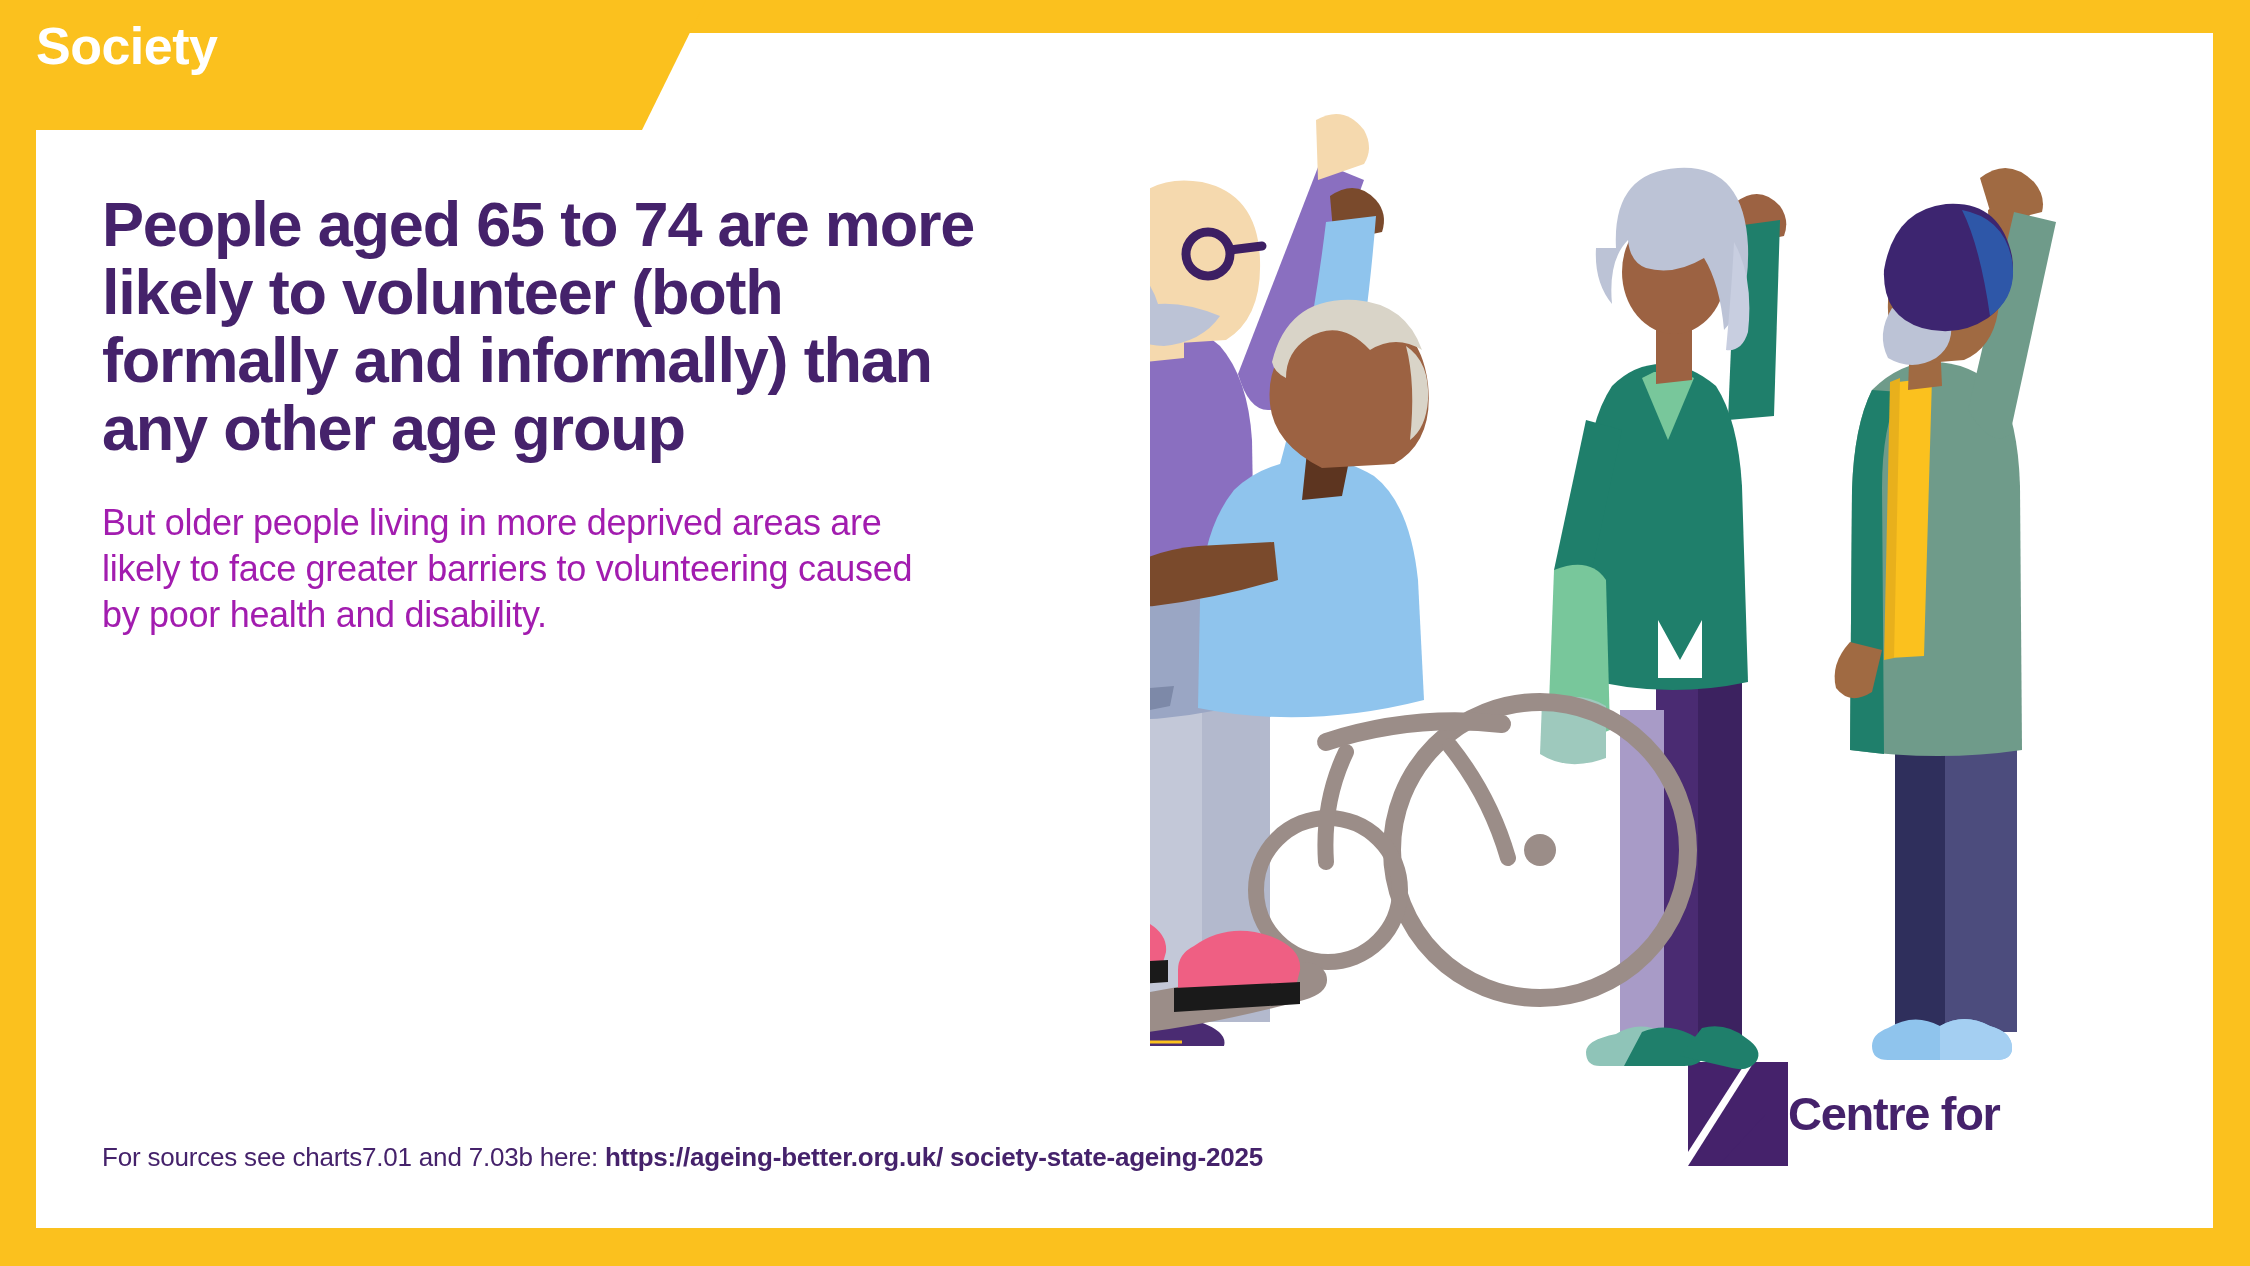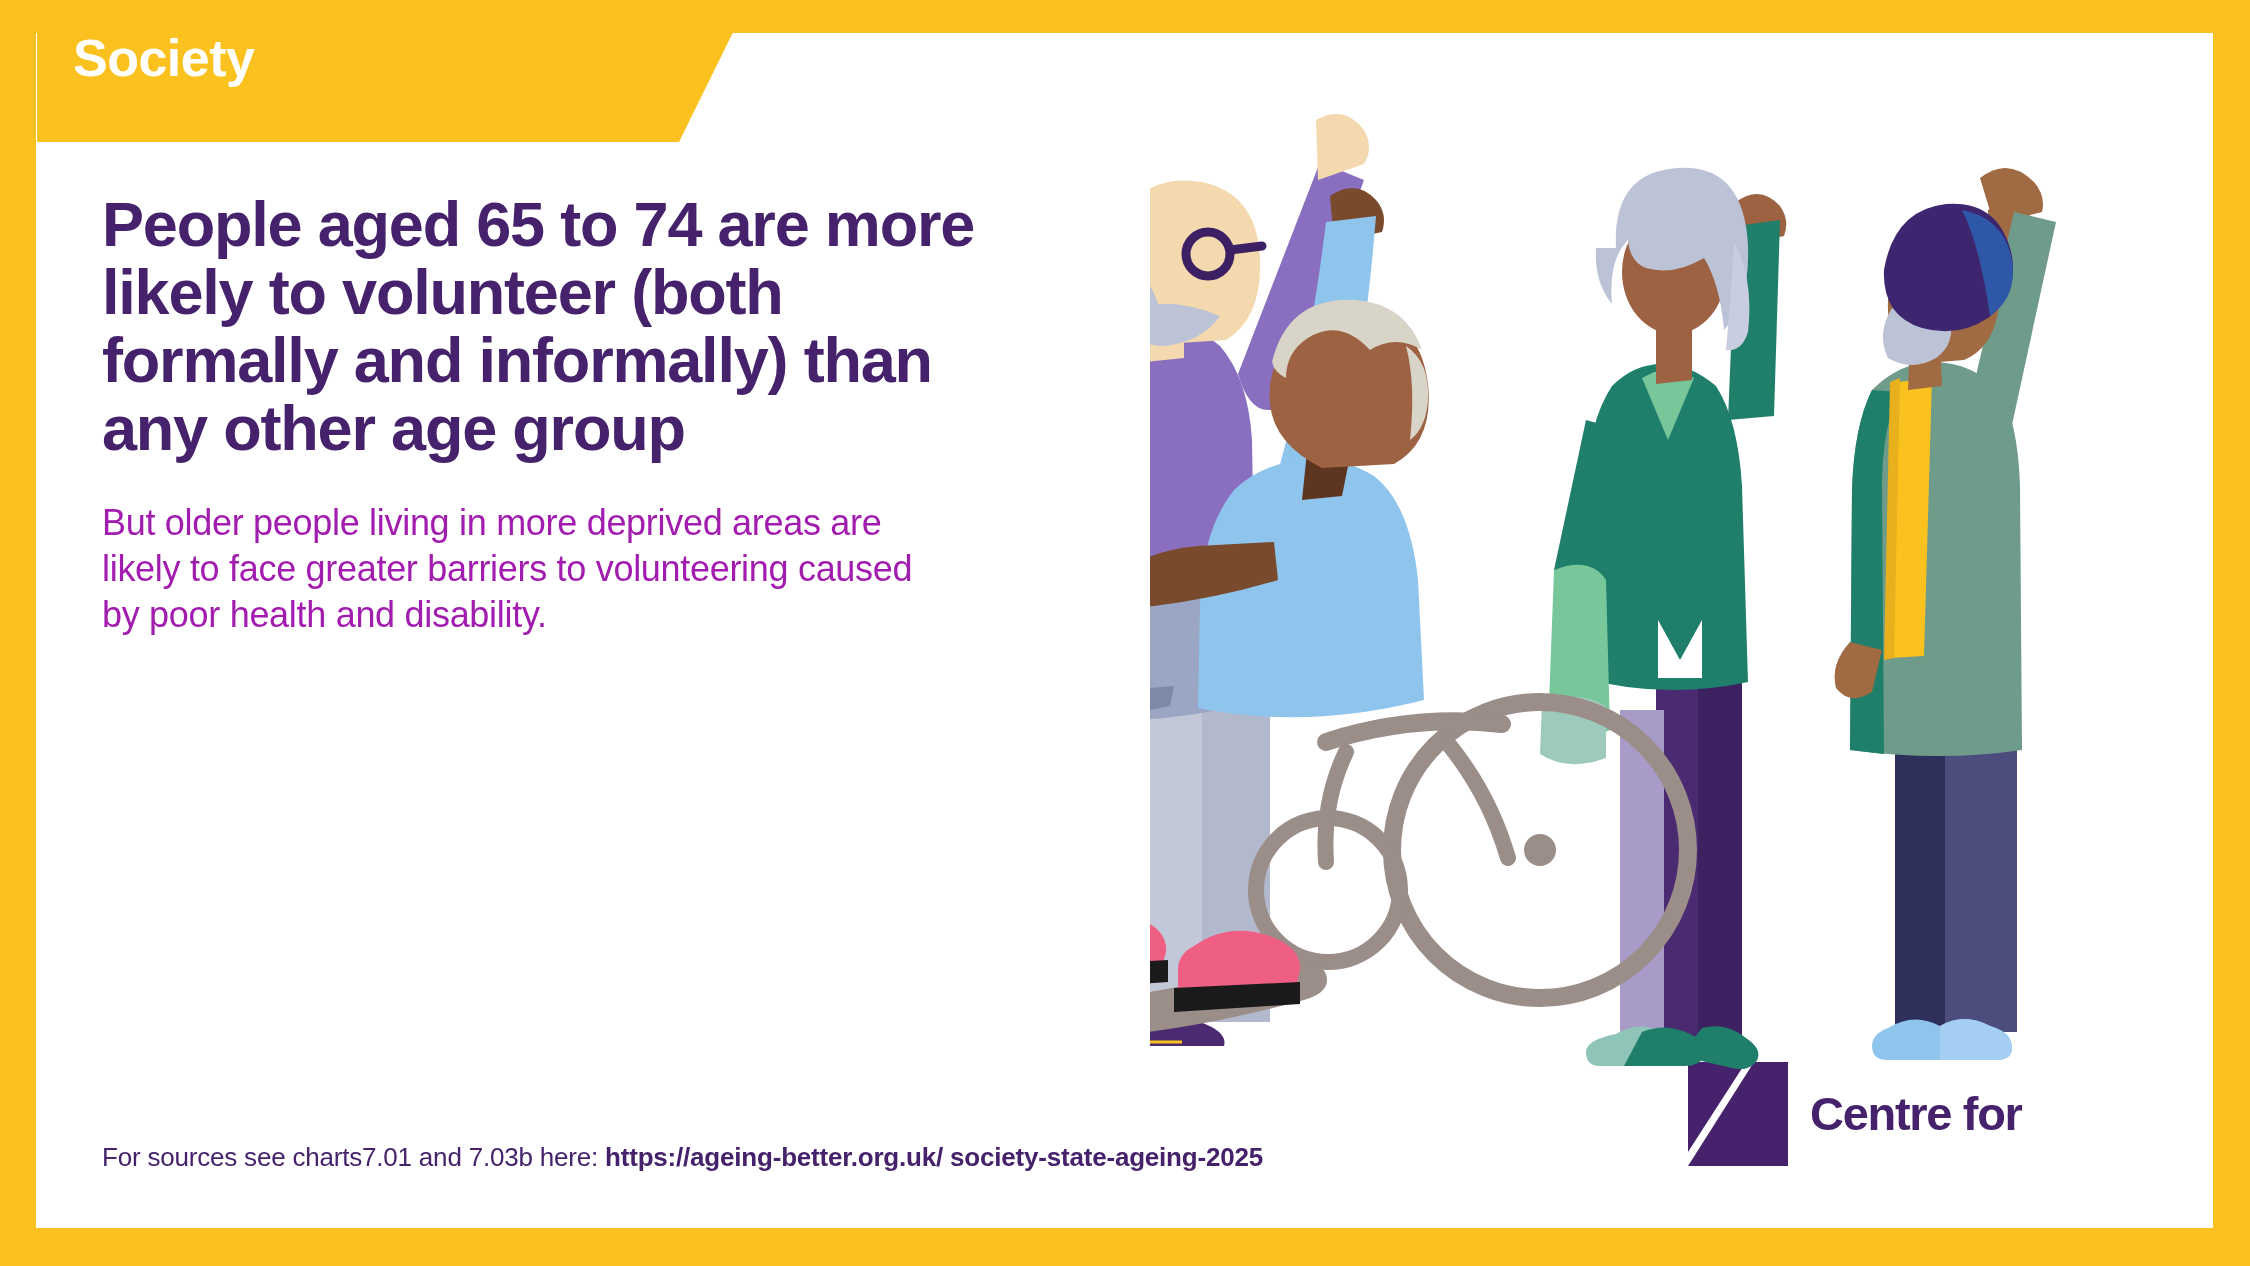--- a/index.html
+++ b/index.html
@@ -23,27 +23,26 @@
     left: 36px;
     top: 33px;
     width: 2177px;
     height: 1195px;
     background: #ffffff;
   }
   
   .header-tab {
     position: absolute;
     left: 0;
-    top: 12px;
+    top: 0;
     width: 706px;
     height: 130px;
     background: #fbc11e;
     clip-path: polygon(0 0, 706px 0, 642px 130px, 0 130px);
     z-index: 5;
-    margin-left: 37px;
   }
   .header-title {
     position: absolute;
     left: 36px;
     top: 18px;
     font-size: 52px;
     font-weight: bold;
     color: #ffffff;
     letter-spacing: -0.5px;
     line-height: 1.1;
@@ -88,21 +87,20 @@
     font-weight: bold;
   }
 
   
   .logo {
     position: absolute;
     left: 1688px;
     top: 1062px;
     display: flex;
     align-items: center;
-    gap: 22px;
   }
   .logo-mark { display: block; }
   .logo-text {
     color: #45226b;
     font-weight: bold;
     font-size: 47px;
     line-height: 1.02;
     letter-spacing: -1.3px;
   }
   .logo-text span { display: block; }

